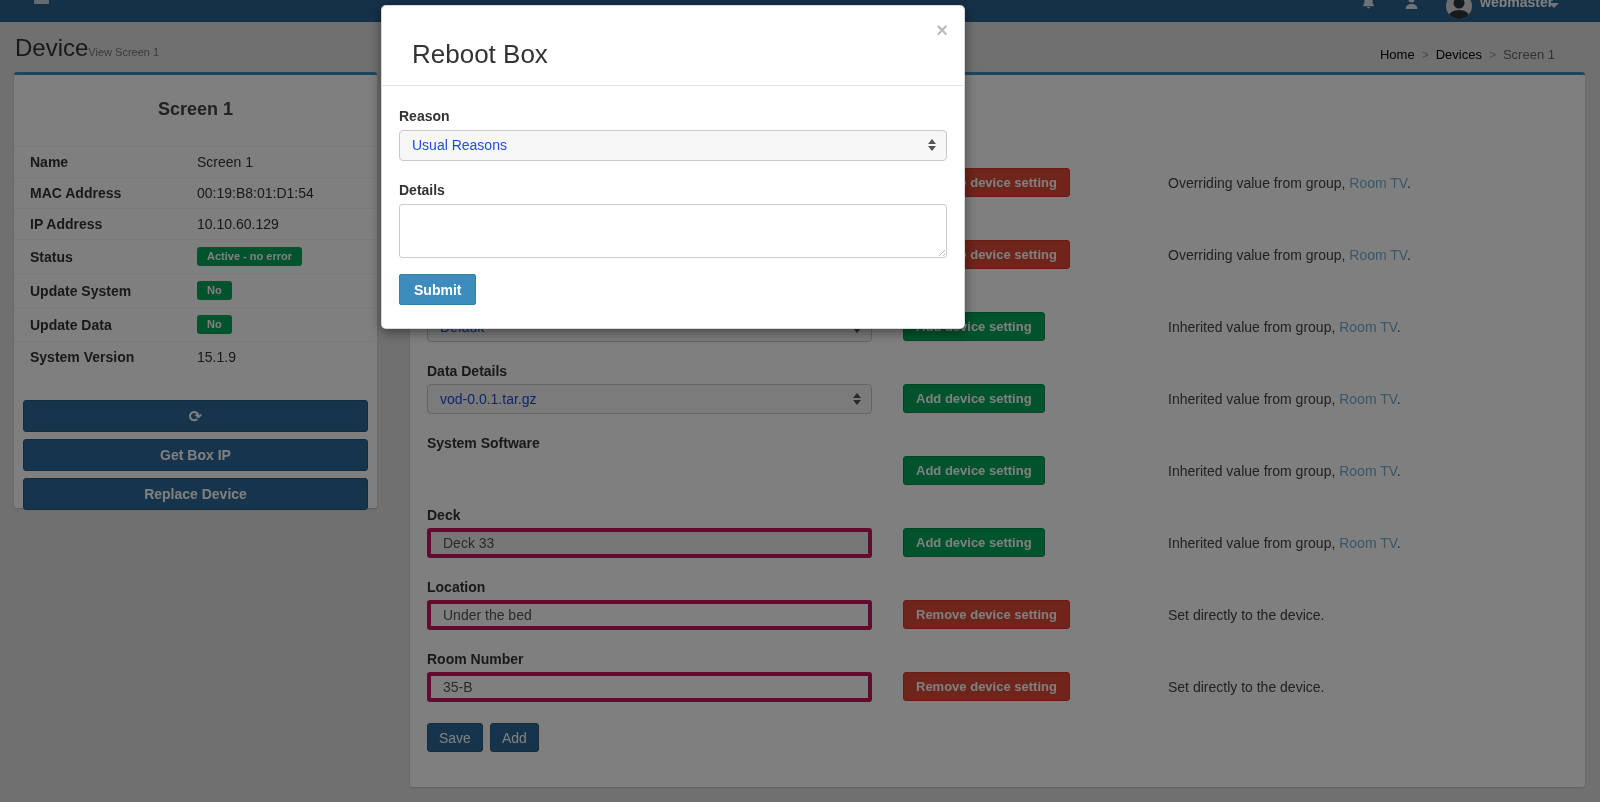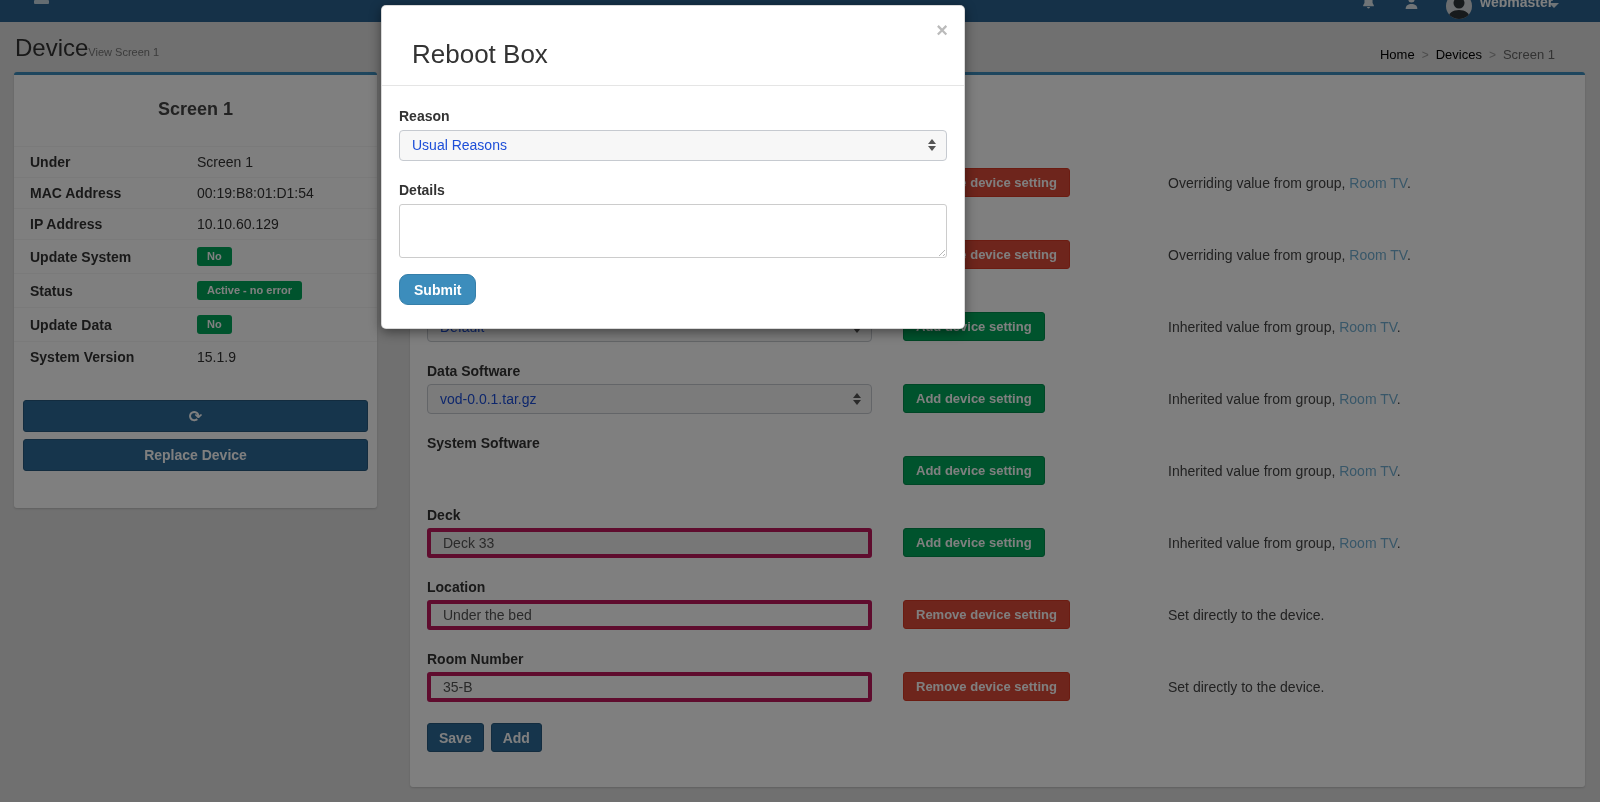--- a/index.html
+++ b/index.html
@@ -75,21 +75,21 @@
   .acell { padding-top:21px; }
   .btn-action { height:29px; padding:0 12px; border-radius:3px; color:#fff;
     font-size:13px; font-weight:600; cursor:pointer; font-family:inherit; }
   .btn-success { background:#00a65a; border:1px solid #008d4c; }
   .btn-danger  { background:#dd4b39; border:1px solid #d73925; }
   .ncell { padding-top:21px; font-size:14px; color:#444; line-height:30px; }
   .ncell a { color:#72afd2; text-decoration:none; }
   .form-footer { display:flex; gap:7px; }
   .btn-small { height:29px; padding:0 11px; background:#2d6b99;
     border:1px solid #26597f; border-radius:3px; color:#fff; font-size:14px;
-    font-weight:700; cursor:pointer; font-family:inherit; }
+    font-weight:400; cursor:pointer; font-family:inherit; }
   
   .backdrop { position:absolute; left:0; top:0; width:1600px; height:802px;
     background:rgba(0,0,0,.5); z-index:10; }
   .modal { position:absolute; left:381px; top:5px; width:584px; height:324px;
     background:#fff; border:1px solid rgba(0,0,0,.15); border-radius:5px;
     box-shadow:0 3px 12px rgba(0,0,0,.45); z-index:20; }
   .modal-header { position:relative; padding:33px 30px 15px;
     border-bottom:1px solid #e5e5e5; }
   .modal-title { font-size:26px; font-weight:500; color:#333; line-height:31px; }
   .modal-close { position:absolute; right:16px; top:14px; font-size:20px;
@@ -101,21 +101,21 @@
   .modal .ctl-select { width:100%; height:31px; }
   .modal .ctl-select .sel-value { line-height:29px; }
   .ta-wrap { position:relative; margin-bottom:16px; }
   .ctl-textarea { display:block; width:100%; height:54px; border:1px solid #ccc;
     border-radius:3px; resize:none; padding:6px 12px; font-size:14px;
     color:#555; font-family:inherit; }
   .resize-grip { position:absolute; right:2px; bottom:2px; width:9px; height:9px;
     background:repeating-linear-gradient(135deg, transparent 0 2px, #b9b9b9 2px 3px);
     clip-path:polygon(100% 0, 100% 100%, 0 100%); }
   .btn-submit { height:31px; padding:0 14px; background:#3c8dbc;
-    border:1px solid #367fa9; border-radius:9px; color:#fff; font-size:14px;
+    border:1px solid #367fa9; border-radius:2px; color:#fff; font-size:14px;
     font-weight:bold; cursor:pointer; font-family:inherit; }
   .mtop { margin-top:21px; }
 </style>
 </head>
 <body>
 
 <nav class="navbar">
   <span class="hamburger"></span>
   <span class="nav-icon icon-bell">
     <svg viewBox="0 0 16 16">
@@ -145,51 +145,52 @@
   <div class="breadcrumb">
     <a href="#">Home</a><span class="sep">&gt;</span><a href="#">Devices</a><span class="sep">&gt;</span><span class="active">Screen 1</span>
   </div>
 </div>
 
 <aside class="box left-box">
   <h3 class="box-title">Screen 1</h3>
   <table class="dev-table">
     <tbody>
       <tr>
-        <td class="lbl">Under</td>
+        <td class="lbl">Name</td>
         <td class="val">Screen 1</td>
       </tr>
       <tr>
         <td class="lbl">MAC Address</td>
         <td class="val">00:19:B8:01:D1:54</td>
       </tr>
       <tr>
         <td class="lbl">IP Address</td>
         <td class="val">10.10.60.129</td>
       </tr>
       <tr>
+        <td class="lbl">Status</td>
+        <td class="val"><span class="badge">Active - no error</span></td>
+      </tr>
+      <tr>
         <td class="lbl">Update System</td>
         <td class="val"><span class="badge">No</span></td>
-      </tr>
-      <tr>
-        <td class="lbl">Status</td>
-        <td class="val"><span class="badge">Active - no error</span></td>
       </tr>
       <tr>
         <td class="lbl">Update Data</td>
         <td class="val"><span class="badge">No</span></td>
       </tr>
       <tr>
         <td class="lbl">System Version</td>
         <td class="val">15.1.9</td>
       </tr>
     </tbody>
   </table>
   <div class="box-actions">
     <button class="panel-btn"><span class="refresh-glyph">⟳</span></button>
+    <button class="panel-btn">Get Box IP</button>
     <button class="panel-btn">Replace Device</button>
   </div>
 </aside>
 
 <section class="box main-box">
 
   <div class="srow">
     <div class="field">
       <div class="flabel"></div>
       <div class="ctl-hidden"></div>
@@ -217,21 +218,21 @@
             <i class="dn"></i>
           </span>
       </div>
     </div>
     <div class="acell"><button class="btn-action btn-success">Add device setting</button></div>
     <div class="ncell"><span>Inherited value from group,</span> <a href="#">Room TV</a><span>.</span></div>
   </div>
 
   <div class="srow">
     <div class="field">
-      <div class="flabel">Data Software</div>
+      <div class="flabel">Data Details</div>
       <div class="ctl-select">
         <span class="sel-value">vod-0.0.1.tar.gz</span>
         <span class="caret-ud">
             <i class="up"></i>
             <i class="dn"></i>
           </span>
       </div>
     </div>
     <div class="acell"><button class="btn-action btn-success">Add device setting</button></div>
     <div class="ncell"><span>Inherited value from group,</span> <a href="#">Room TV</a><span>.</span></div>

